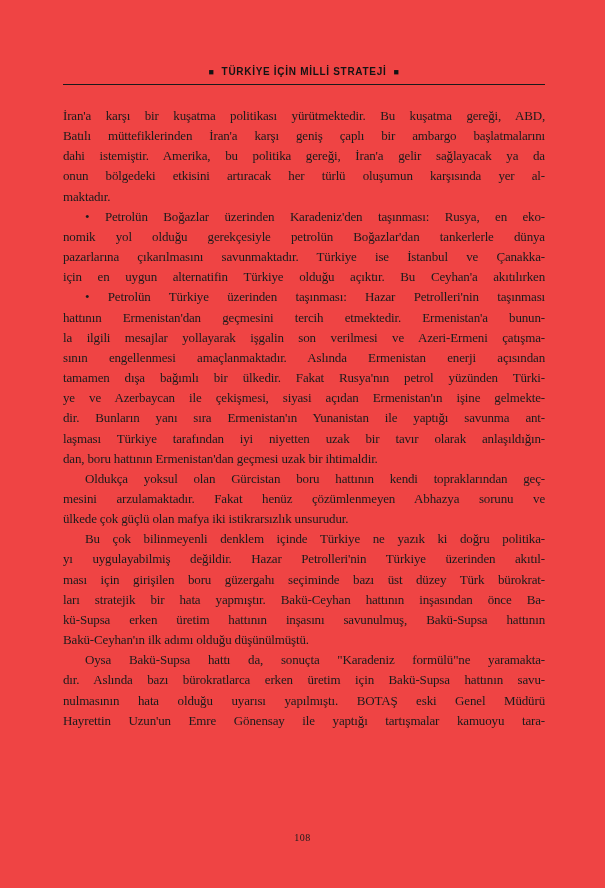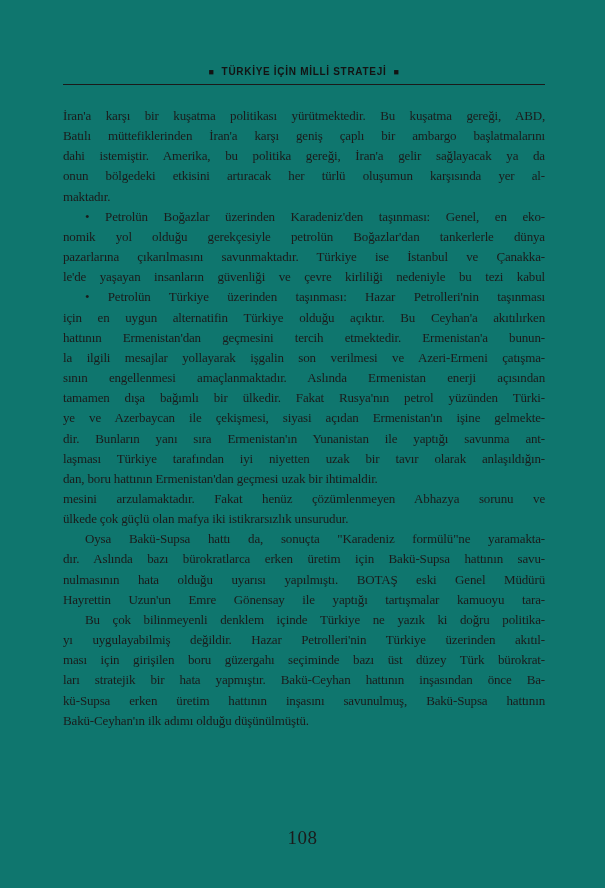--- a/index.html
+++ b/index.html
@@ -1,20 +1,20 @@
 <!DOCTYPE html>
 <html lang="tr"><head>
 <meta charset="utf-8">
 <style>
   html, body { margin: 0; padding: 0; background: #ffffff; }
   .page {
     position: relative;
     width: 605px;
     height: 888px;
-    background: #0f766e;
+    background: #ef4444;
     color: #1b1b1b;
     font-family: "Liberation Serif", serif;
     overflow: hidden;
   }
   .page-header {
     position: absolute;
     top: 66px;
     left: 63px;
     width: 482px;
     text-align: center;
@@ -57,21 +57,21 @@
   .text-line.last { text-align-last: left; }
   .text-line.first-indent { text-indent: 22px; }
   .page-footer {
     position: absolute;
     top: 827px;
     left: 0;
     width: 100%;
     text-align: center;
   }
   .page-number {
-    font-size: 19px;
+    font-size: 10px;
     color: #1b1b1b;
     letter-spacing: 0.5px;
   }
 </style>
 </head>
 <body>
 
 <div class="page">
 
   <header class="page-header">
@@ -83,56 +83,56 @@
 
   <main class="page-body">
       <div class="paragraph">
         <div class="text-line">İran'a karşı bir kuşatma politikası yürütmektedir. Bu kuşatma gereği, ABD,</div>
         <div class="text-line">Batılı müttefiklerinden İran'a karşı geniş çaplı bir ambargo başlatmalarını</div>
         <div class="text-line">dahi istemiştir. Amerika, bu politika gereği, İran'a gelir sağlayacak ya da</div>
         <div class="text-line">onun bölgedeki etkisini artıracak her türlü oluşumun karşısında yer al-</div>
         <div class="text-line last">maktadır.</div>
       </div>
       <div class="paragraph">
-        <div class="text-line first-indent">• Petrolün Boğazlar üzerinden Karadeniz'den taşınması: Genel, en eko-</div>
+        <div class="text-line first-indent">• Petrolün Boğazlar üzerinden Karadeniz'den taşınması: Rusya, en eko-</div>
         <div class="text-line">nomik yol olduğu gerekçesiyle petrolün Boğazlar'dan tankerlerle dünya</div>
         <div class="text-line">pazarlarına çıkarılmasını savunmaktadır. Türkiye ise İstanbul ve Çanakka-</div>
-        <div class="text-line">le'de yaşayan insanların güvenliği ve çevre kirliliği nedeniyle bu tezi kabul</div>
       </div>
       <div class="paragraph">
+        <div class="text-line">için en uygun alternatifin Türkiye olduğu açıktır. Bu Ceyhan'a akıtılırken</div>
         <div class="text-line first-indent">• Petrolün Türkiye üzerinden taşınması: Hazar Petrolleri'nin taşınması</div>
-        <div class="text-line">için en uygun alternatifin Türkiye olduğu açıktır. Bu Ceyhan'a akıtılırken</div>
       </div>
       <div class="paragraph">
         <div class="text-line">hattının Ermenistan'dan geçmesini tercih etmektedir. Ermenistan'a bunun-</div>
         <div class="text-line">la ilgili mesajlar yollayarak işgalin son verilmesi ve Azeri-Ermeni çatışma-</div>
         <div class="text-line">sının engellenmesi amaçlanmaktadır. Aslında Ermenistan enerji açısından</div>
         <div class="text-line">tamamen dışa bağımlı bir ülkedir. Fakat Rusya'nın petrol yüzünden Türki-</div>
         <div class="text-line">ye ve Azerbaycan ile çekişmesi, siyasi açıdan Ermenistan'ın işine gelmekte-</div>
         <div class="text-line">dir. Bunların yanı sıra Ermenistan'ın Yunanistan ile yaptığı savunma ant-</div>
         <div class="text-line">laşması Türkiye tarafından iyi niyetten uzak bir tavır olarak anlaşıldığın-</div>
         <div class="text-line last">dan, boru hattının Ermenistan'dan geçmesi uzak bir ihtimaldir.</div>
       </div>
       <div class="paragraph">
+        <div class="text-line first-indent">Oldukça yoksul olan Gürcistan boru hattının kendi topraklarından geç-</div>
         <div class="text-line">mesini arzulamaktadır. Fakat henüz çözümlenmeyen Abhazya sorunu ve</div>
         <div class="text-line last">ülkede çok güçlü olan mafya iki istikrarsızlık unsurudur.</div>
-      </div>
-      <div class="paragraph">
-        <div class="text-line first-indent">Oysa Bakü-Supsa hattı da, sonuçta "Karadeniz formülü"ne yaramakta-</div>
-        <div class="text-line">dır. Aslında bazı bürokratlarca erken üretim için Bakü-Supsa hattının savu-</div>
-        <div class="text-line">nulmasının hata olduğu uyarısı yapılmıştı. BOTAŞ eski Genel Müdürü</div>
-        <div class="text-line">Hayrettin Uzun'un Emre Gönensay ile yaptığı tartışmalar kamuoyu tara-</div>
       </div>
       <div class="paragraph">
         <div class="text-line first-indent">Bu çok bilinmeyenli denklem içinde Türkiye ne yazık ki doğru politika-</div>
         <div class="text-line">yı uygulayabilmiş değildir. Hazar Petrolleri'nin Türkiye üzerinden akıtıl-</div>
         <div class="text-line">ması için girişilen boru güzergahı seçiminde bazı üst düzey Türk bürokrat-</div>
         <div class="text-line">ları stratejik bir hata yapmıştır. Bakü-Ceyhan hattının inşasından önce Ba-</div>
         <div class="text-line">kü-Supsa erken üretim hattının inşasını savunulmuş, Bakü-Supsa hattının</div>
         <div class="text-line last">Bakü-Ceyhan'ın ilk adımı olduğu düşünülmüştü.</div>
+      </div>
+      <div class="paragraph">
+        <div class="text-line first-indent">Oysa Bakü-Supsa hattı da, sonuçta "Karadeniz formülü"ne yaramakta-</div>
+        <div class="text-line">dır. Aslında bazı bürokratlarca erken üretim için Bakü-Supsa hattının savu-</div>
+        <div class="text-line">nulmasının hata olduğu uyarısı yapılmıştı. BOTAŞ eski Genel Müdürü</div>
+        <div class="text-line">Hayrettin Uzun'un Emre Gönensay ile yaptığı tartışmalar kamuoyu tara-</div>
       </div>
     </main>
 
   <footer class="page-footer">
     <span class="page-number">108</span>
   </footer>
 
 </div>
 
 </body></html>

